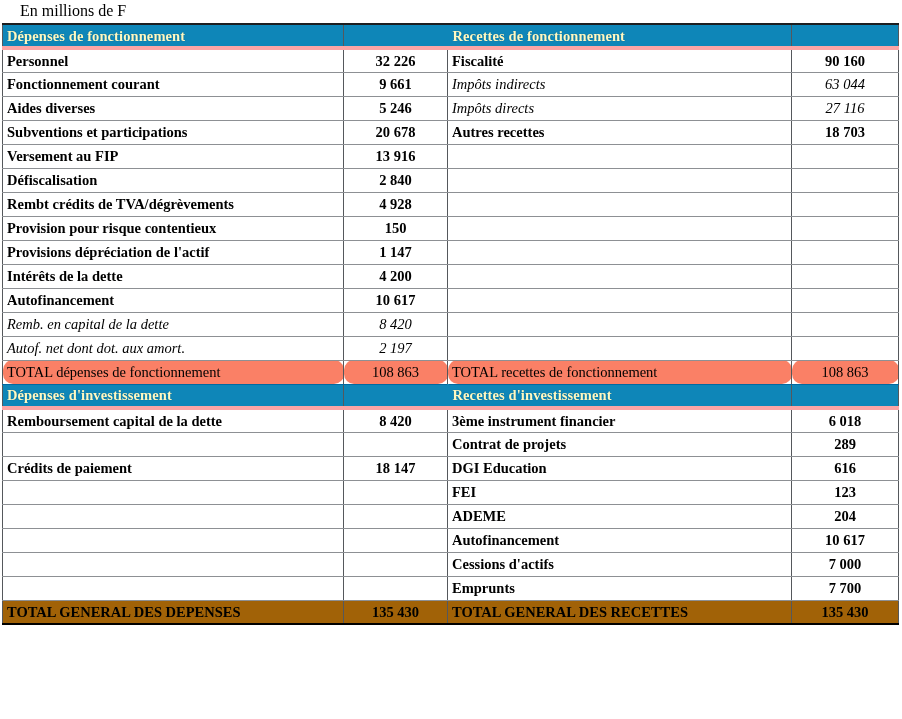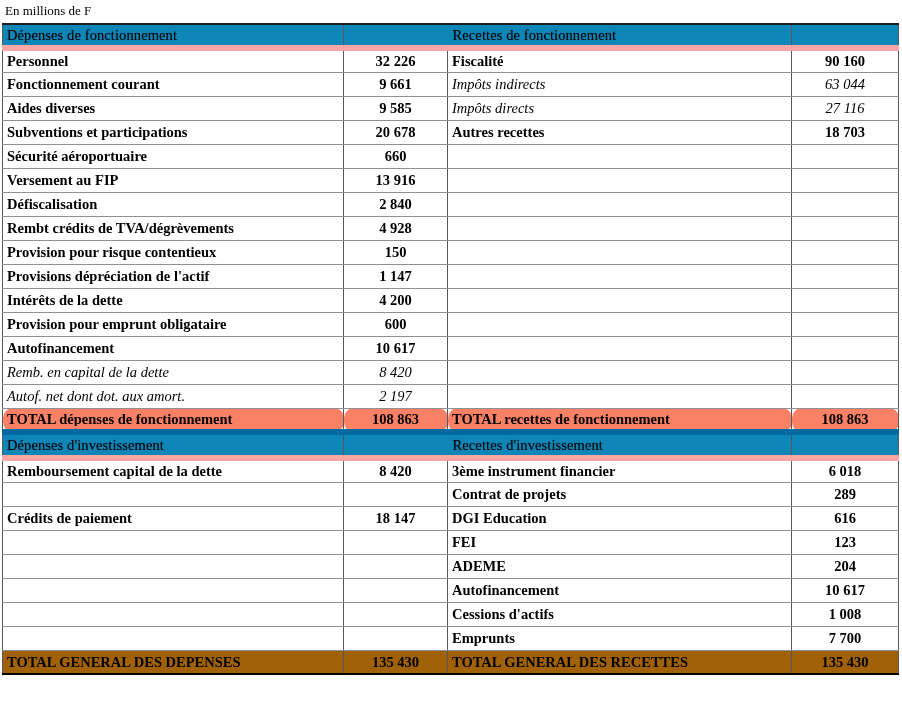--- a/index.html
+++ b/index.html
@@ -7,22 +7,22 @@
   body{
     width:902px;height:719px;
     background:#ffffff;
     font-family:"Liberation Serif","DejaVu Serif",serif;
     color:#000000;
     overflow:hidden;
   }
   #page{position:relative;width:902px;height:719px;box-sizing:border-box;}
 
   .caption{
-    position:absolute;left:5px;top:1px;
-    font-size:13px;line-height:20px;font-weight:400;
+    position:absolute;left:20px;top:1px;
+    font-size:16px;line-height:20px;font-weight:400;
     white-space:nowrap;
   }
 
   table.budget{
     position:absolute;left:2px;top:23px;
     width:896px;
     border-collapse:collapse;
     table-layout:fixed;
     font-size:14.5px;
   }
@@ -45,36 +45,36 @@
   }
   
   td.lab-l{border-left:2px solid #1c1e20;}
   td.val-l{border-right:2px solid #1c1e20;text-align:center;}
   td.val-r{border-right:2px solid #1c1e20;text-align:center;}
   td.lab-r{border-left-color:#1c1e20;}
 
   
   tr.hdr td{
     background:#0e86b8;
-    color:#000000;
-    font-weight:400;
+    color:#fef9c3;
+    font-weight:700;
     letter-spacing:.1px;
     border-top:1px solid #1c1e20;
-    border-bottom:6px solid #fca5a5;
+    border-bottom:4px solid #fca5a5;
     text-shadow:0 0 1px rgba(0,0,0,.35);
   }
   tr.hdr td.val-l,tr.hdr td.val-r{border-left-color:#0e86b8;}
   tr.hdr td.lab-r{border-left:2px solid #0e86b8;}
 
   
   tr.total td{
     background:#fa8066;
-    font-weight:700;
+    font-weight:400;
     border-top:1px solid #1c1e20;
-    border-bottom:6px solid #0369a1;
+    border-bottom:1px solid #0369a1;
     border-radius:10px;
   }
   
   tr.grand td{
     background:#a16207;
     font-weight:700;
     border-top:1px solid #1c1e20;
     border-bottom:2px solid #000000;
   }
 
@@ -110,37 +110,31 @@
           <td class="val-r b">90 160</td>
         </tr>
         <tr>
           <td class="lab-l b">Fonctionnement courant</td>
           <td class="val-l b">9 661</td>
           <td class="lab-r it">Impôts indirects</td>
           <td class="val-r it">63 044</td>
         </tr>
         <tr>
           <td class="lab-l b">Aides diverses</td>
-          <td class="val-l b">9 585</td>
+          <td class="val-l b">5 246</td>
           <td class="lab-r it">Impôts directs</td>
           <td class="val-r it">27 116</td>
         </tr>
         <tr>
           <td class="lab-l b">Subventions et participations</td>
           <td class="val-l b">20 678</td>
           <td class="lab-r b">Autres recettes</td>
           <td class="val-r b">18 703</td>
         </tr>
         <tr>
-          <td class="lab-l b">Sécurité aéroportuaire</td>
-          <td class="val-l b">660</td>
-          <td class="lab-r b"></td>
-          <td class="val-r b"></td>
-        </tr>
-        <tr>
           <td class="lab-l b">Versement au FIP</td>
           <td class="val-l b">13 916</td>
           <td class="lab-r b"></td>
           <td class="val-r b"></td>
         </tr>
         <tr>
           <td class="lab-l b">Défiscalisation</td>
           <td class="val-l b">2 840</td>
           <td class="lab-r b"></td>
           <td class="val-r b"></td>
@@ -159,26 +153,20 @@
         </tr>
         <tr>
           <td class="lab-l b">Provisions dépréciation de l'actif</td>
           <td class="val-l b">1 147</td>
           <td class="lab-r b"></td>
           <td class="val-r b"></td>
         </tr>
         <tr>
           <td class="lab-l b">Intérêts de la dette</td>
           <td class="val-l b">4 200</td>
-          <td class="lab-r b"></td>
-          <td class="val-r b"></td>
-        </tr>
-        <tr>
-          <td class="lab-l b">Provision pour emprunt obligataire</td>
-          <td class="val-l b">600</td>
           <td class="lab-r b"></td>
           <td class="val-r b"></td>
         </tr>
         <tr>
           <td class="lab-l b">Autofinancement</td>
           <td class="val-l b">10 617</td>
           <td class="lab-r b"></td>
           <td class="val-r b"></td>
         </tr>
         <tr>
@@ -238,21 +226,21 @@
         <tr>
           <td class="lab-l b"></td>
           <td class="val-l b"></td>
           <td class="lab-r b">Autofinancement</td>
           <td class="val-r b">10 617</td>
         </tr>
         <tr>
           <td class="lab-l b"></td>
           <td class="val-l b"></td>
           <td class="lab-r b">Cessions d'actifs</td>
-          <td class="val-r b">1 008</td>
+          <td class="val-r b">7 000</td>
         </tr>
         <tr>
           <td class="lab-l b"></td>
           <td class="val-l b"></td>
           <td class="lab-r b">Emprunts</td>
           <td class="val-r b">7 700</td>
         </tr>
         <tr class="grand">
           <td class="lab-l b">TOTAL GENERAL DES DEPENSES</td>
           <td class="val-l b">135 430</td>

